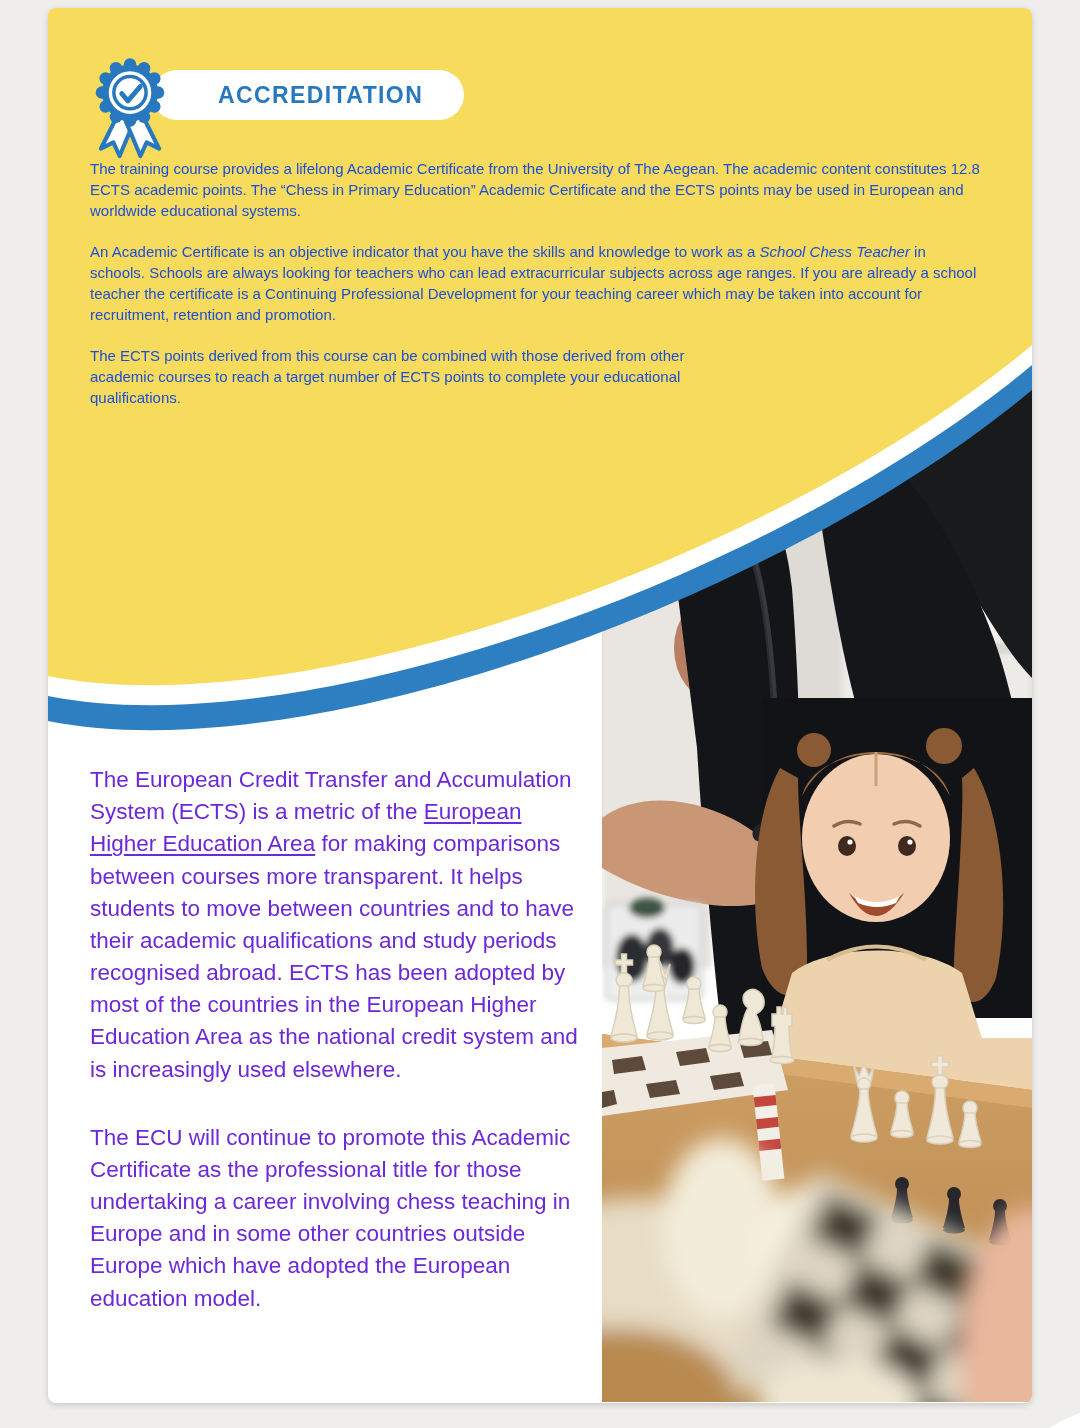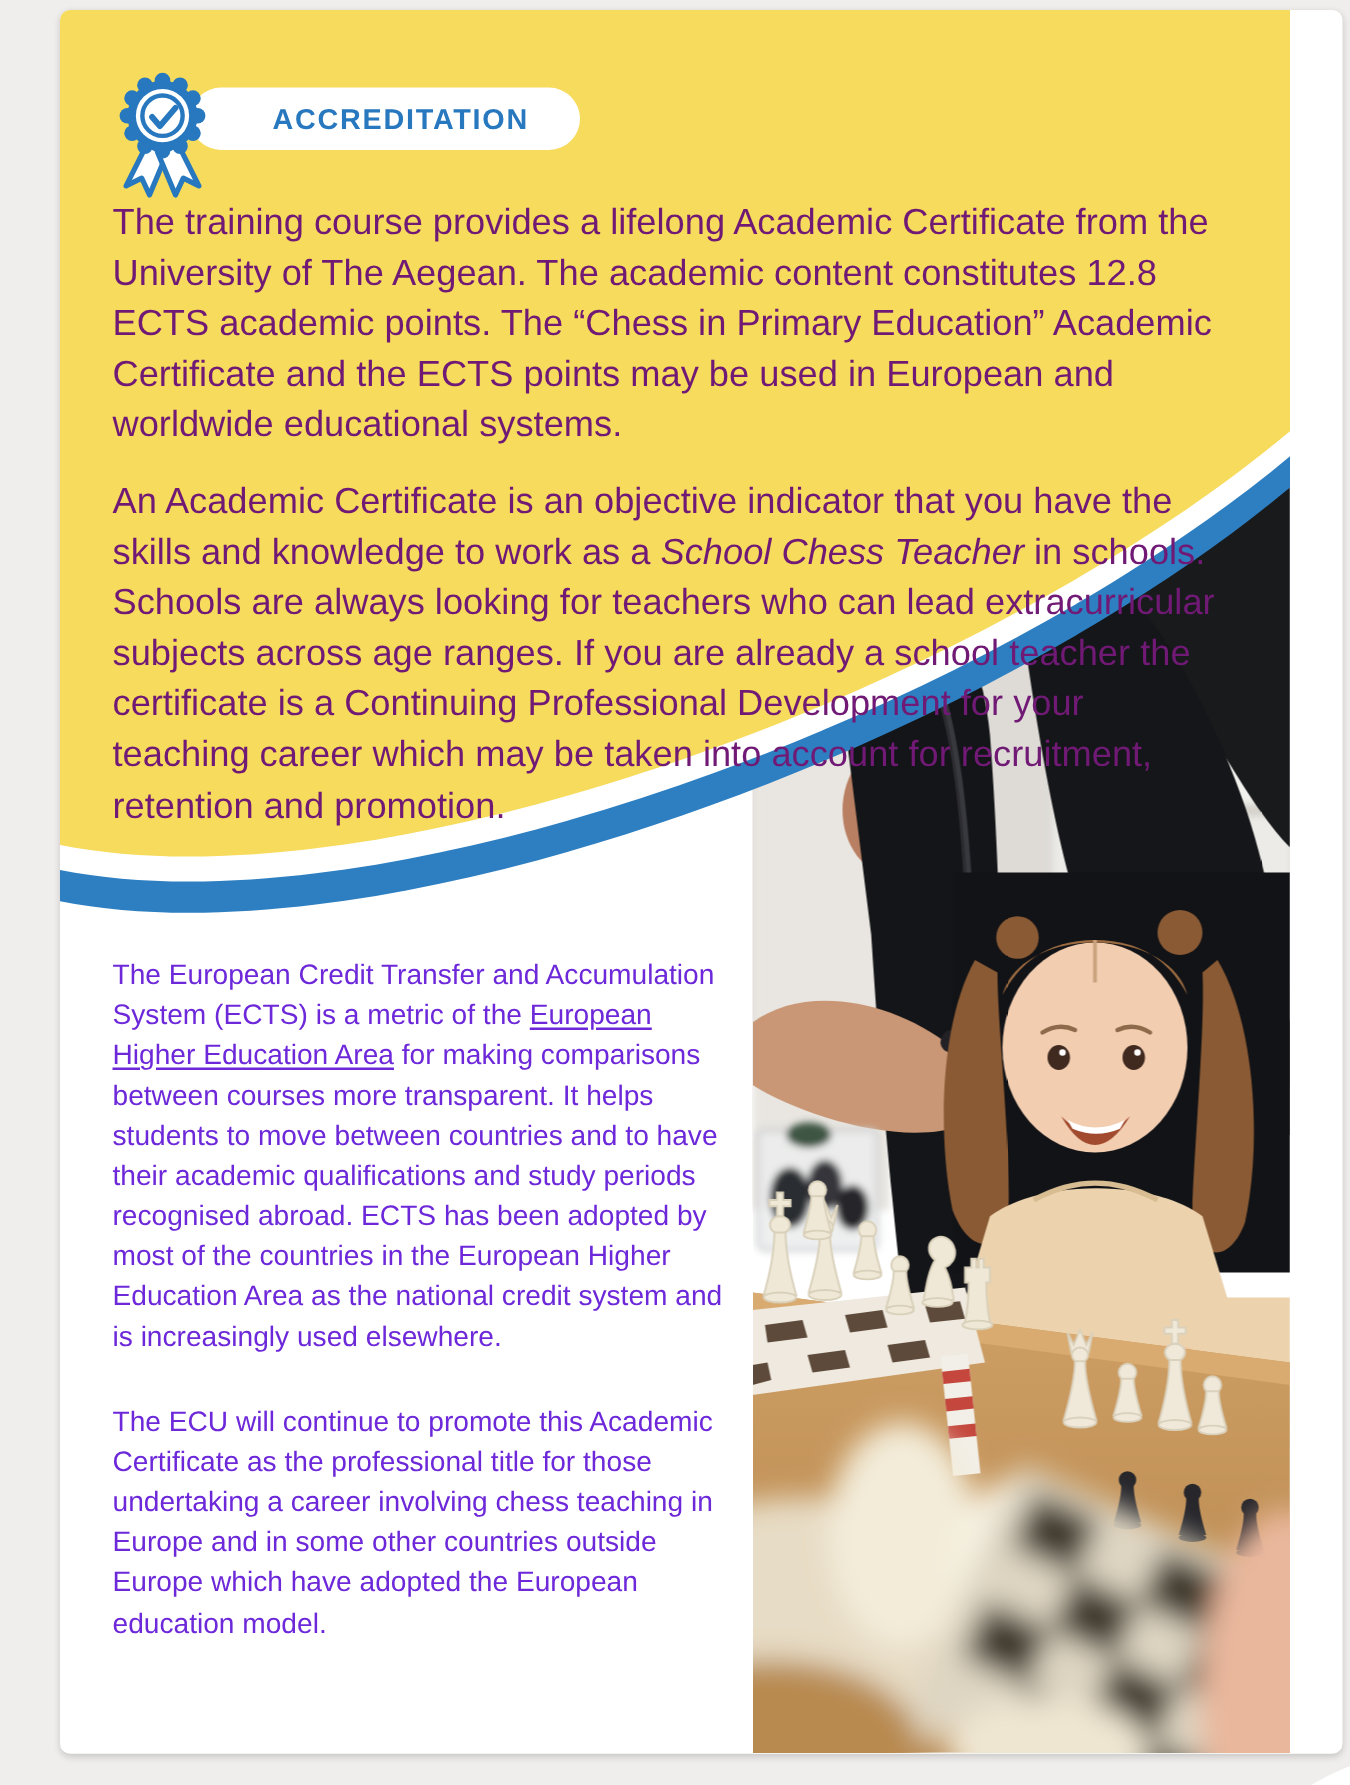--- a/index.html
+++ b/index.html
@@ -1,27 +1,27 @@
 <!DOCTYPE html>
 <html><head>
 <meta charset="utf-8">
 <style>
   html,body{margin:0;padding:0;width:1080px;height:1428px;overflow:hidden;
     font-family:"Liberation Sans","DejaVu Sans",sans-serif;}
   .page{position:relative;width:1080px;height:1428px;background:#efeeec;}
   .card{position:absolute;left:48px;top:8px;width:984px;height:1395px;background:#ffffff;
-    border-radius:8px;overflow:hidden;box-shadow:0 2px 6px rgba(0,0,0,0.16);padding-left:42px;}
+    border-radius:8px;overflow:hidden;box-shadow:0 2px 6px rgba(0,0,0,0.16);}
   .curves{position:absolute;left:0;top:0;z-index:2;pointer-events:none;}
   .photo{position:absolute;left:554px;top:340px;width:430px;height:1054px;z-index:1;overflow:hidden;}
   .badge-row{position:absolute;left:30px;top:40px;z-index:3;width:420px;height:112px;}
   .pill{position:absolute;left:74px;top:22px;width:312px;height:50px;background:#ffffff;border-radius:26px;}
   .pill span{position:absolute;left:66px;top:12px;font-size:23px;font-weight:700;letter-spacing:1.4px;color:#2878bf;}
   .badge-icon{position:absolute;left:0;top:0;width:104px;height:112px;}
-  .ytext{position:absolute;left:42px;top:150px;width:890px;z-index:3;color:#701a75;
-    font-size:29px;line-height:1.40;}
+  .ytext{position:absolute;left:42px;top:150px;width:890px;z-index:3;color:#1d4ed8;
+    font-size:15px;line-height:1.40;}
   .ytext p{margin:0 0 20px 0;}
   .ytext .narrow{max-width:652px;}
   .wtext{position:absolute;left:42px;top:756px;width:500px;z-index:3;color:#6d28d9;
     font-size:22.5px;line-height:1.43;}
   .wtext p{margin:0 0 36px 0;}
   .link{text-decoration:underline;text-underline-offset:3px;cursor:pointer;}
   em{}
   .corner-circle{position:absolute;left:992px;top:1400px;width:320px;height:240px;
     background:#ffffff;border-radius:50%;z-index:4;}
 </style>
@@ -223,20 +223,21 @@
         </g>
         <circle cx="50" cy="42" r="20.5" fill="#ffffff"></circle>
         <circle cx="50" cy="42" r="15.5" fill="#ffffff" stroke="#2878bf" stroke-width="3.4"></circle>
         <path d="M42,43 l6,7 l12,-14" fill="none" stroke="#2878bf" stroke-width="4.6" stroke-linecap="round" stroke-linejoin="round"></path>
       </svg>
     </div>
 
     <div class="ytext">
       <p><span>The training course provides a lifelong Academic Certificate from the University of The Aegean. The academic content constitutes 12.8 ECTS academic points. The “Chess in Primary Education” Academic Certificate and the ECTS points may be used in European and worldwide educational systems.</span></p>
       <p><span>An Academic Certificate is an objective indicator that you have the skills and knowledge to work as a </span><em>School Chess Teacher</em><span> in schools. Schools are always looking for teachers who can lead extracurricular subjects across age ranges. If you are already a school teacher the certificate is a Continuing Professional Development for your teaching career which may be taken into account for recruitment, retention and promotion.</span></p>
+      <p class="narrow"><span>The ECTS points derived from this course can be combined with those derived from other academic courses to reach a target number of ECTS points to complete your educational qualifications.</span></p>
     </div>
 
     <div class="wtext">
       <p><span>The European Credit Transfer and Accumulation System (ECTS) is a metric of the </span><span class="link">European Higher Education Area</span><span> for making comparisons between courses more transparent. It helps students to move between countries and to have their academic qualifications and study periods recognised abroad. ECTS has been adopted by most of the countries in the European Higher Education Area as the national credit system and is increasingly used elsewhere.</span></p>
       <p><span>The ECU will continue to promote this Academic Certificate as the professional title for those undertaking a career involving chess teaching in Europe and in some other countries outside Europe which have adopted the European education model.</span></p>
     </div>
 
   </div>
 
   <div class="corner-circle"></div>

